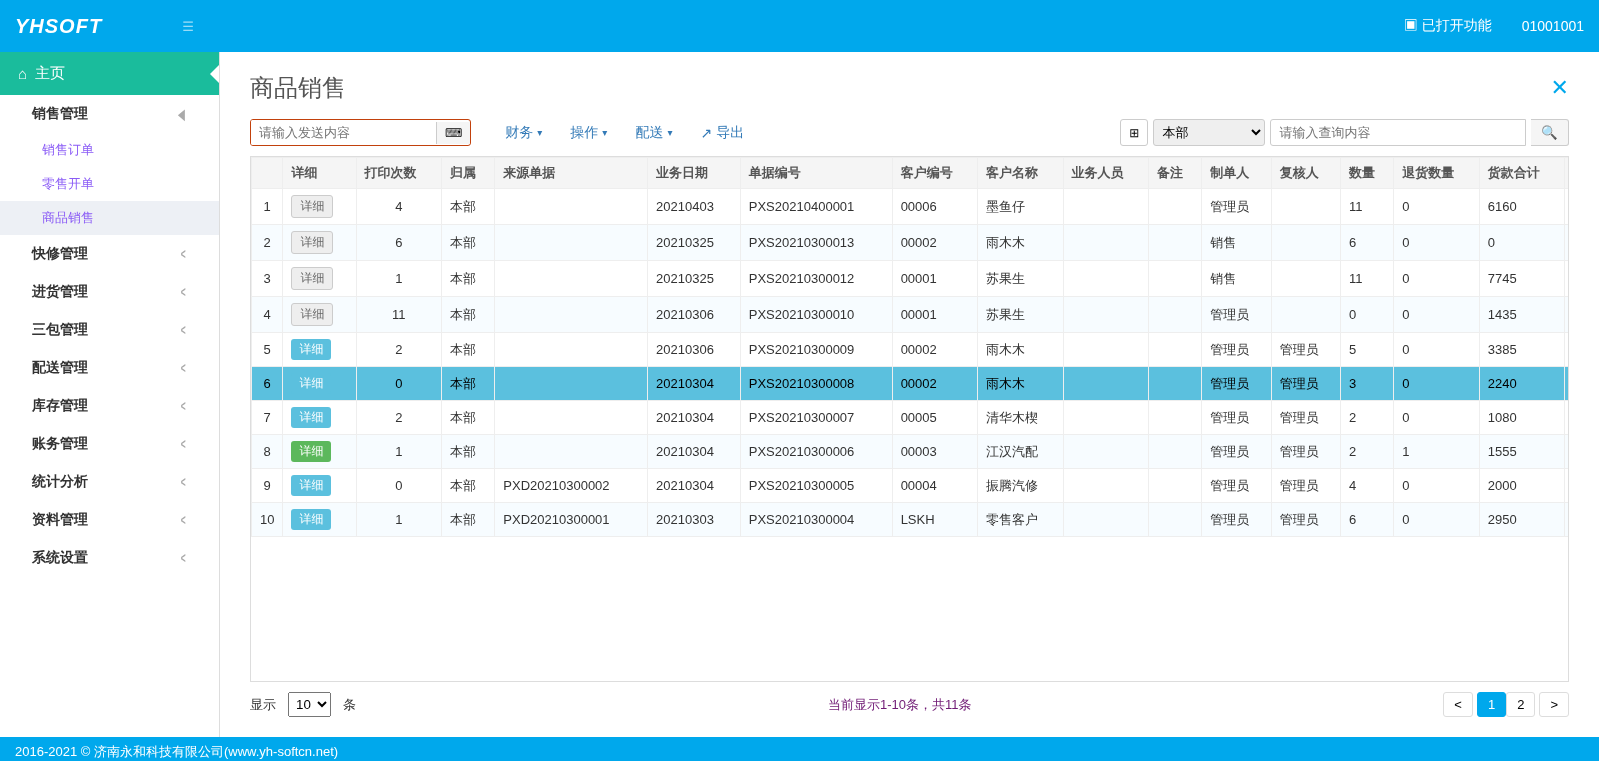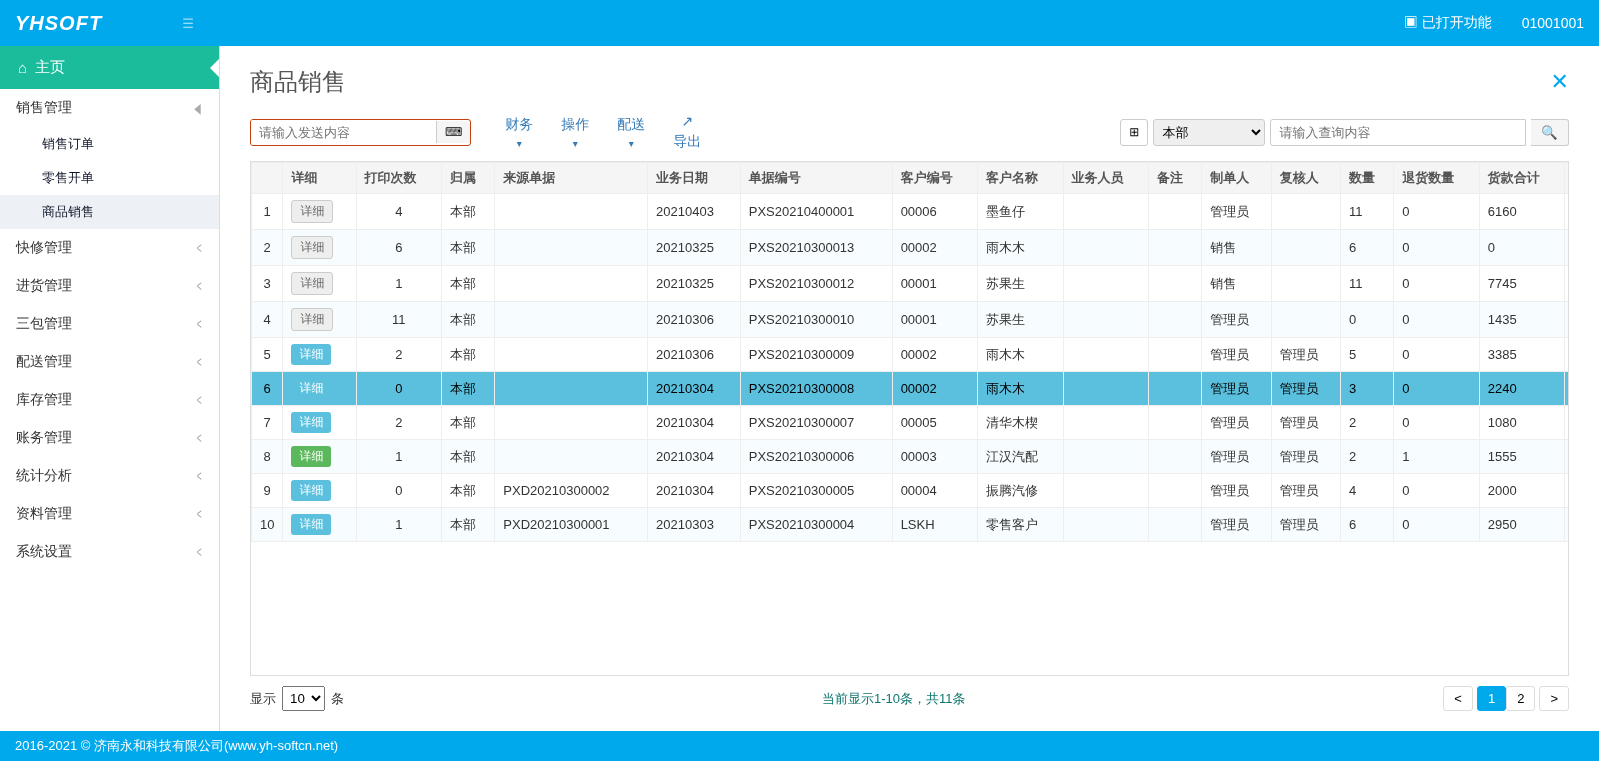--- a/index.html
+++ b/index.html
@@ -1,59 +1,59 @@
 <!DOCTYPE html>
 <html><head>
 <meta charset="utf-8">
 <style>
 * { box-sizing: border-box; margin: 0; padding: 0; }
 body { font-family: "Microsoft YaHei", Arial, sans-serif; font-size: 13px; color: #333; background: #fff; }
-.header { background: #00a8ec; height: 46px; display: flex; align-items: center; padding: 4px 15px; color: #fff; }
+.header { background: #00a8ec; height: 52px; display: flex; align-items: center; padding: 4px 15px; color: #fff; }
 .logo { font-family: Arial Black, sans-serif; font-style: italic; font-weight: bold; font-size: 20px; letter-spacing: 1px; margin-right: 80px; }
 .menu-toggle { color: rgba(255,255,255,0.6); cursor: pointer; }
 .header-right { margin-left: auto; display: flex; align-items: center; gap: 30px; font-size: 14px; }
 .header-right span { cursor: pointer; }
 .layout { display: flex; height: calc(100vh - 46px - 30px); }
 .sidebar { width: 220px; background: #fff; border-right: 1px solid #ddd; overflow-y: auto; }
 .nav-home { background: #1abc9c; color: #fff; padding: 12px 18px; font-size: 15px; position: relative; cursor: pointer; display: flex; align-items: center; gap: 8px; }
 .nav-home::after { content: ""; position: absolute; right: -1px; top: 50%; transform: translateY(-50%); border: 10px solid transparent; border-right-color: #fff; }
-.nav-group { padding: 10px 16px; font-size: 14px; color: #333; cursor: pointer; display: flex; align-items: center; justify-content: space-between; }
+.nav-group { padding: 10px 32px; font-size: 14px; color: #333; cursor: pointer; display: flex; align-items: center; justify-content: space-between; font-weight: bold; }
 .nav-arrow { color: #aaa; font-size: 14px; transform: scaleX(0.6); }
-.nav-sub { padding: 8px 18px 8px 42px; font-size: 13px; color: #0f172a; cursor: pointer; }
+.nav-sub { padding: 8px 18px 8px 42px; font-size: 13px; color: #8b5cf6; cursor: pointer; }
 .nav-sub.active { background: #edf0f5; }
 .main { flex: 1; padding: 20px 30px 10px 30px; display: flex; flex-direction: column; overflow: hidden; }
 .page-head { display: flex; align-items: center; justify-content: space-between; margin-bottom: 15px; }
 .page-title { font-size: 24px; font-weight: 400; color: #555; }
 .close-x { color: #00a8ec; font-size: 22px; cursor: pointer; }
 .toolbar { display: flex; align-items: center; gap: 0; margin-bottom: 10px; }
 .send-group { display: flex; align-items: center; border: 1px solid #c2410c; border-radius: 3px; overflow: hidden; margin-right: 20px; }
 .send-input { border: none; padding: 5px 8px; font-size: 13px; width: 185px; outline: none; }
 .send-btn { background: #f5f5f5; border: none; border-left: 1px solid #ccc; padding: 4px 8px; cursor: pointer; font-size: 12px; }
-.tb-link { color: #337ab7; cursor: pointer; font-size: 14px; padding: 0 14px; display: inline-flex; align-items: center; gap: 4px; flex-direction: column; }
+.tb-link { color: #337ab7; cursor: pointer; font-size: 14px; padding: 0 14px; display: inline-flex; align-items: center; gap: 4px; }
 .caret { font-size: 10px; }
 .toolbar-right { margin-left: auto; display: flex; gap: 5px; }
 .icon-btn { border: 1px solid #ccc; background: #fff; padding: 4px 8px; cursor: pointer; border-radius: 3px; font-size: 12px; }
 .select-dept { border: 1px solid #ccc; padding: 4px; font-size: 13px; width: 112px; border-radius: 3px; }
 .search-input { border: 1px solid #ccc; padding: 4px 8px; font-size: 13px; width: 256px; border-radius: 3px 0 0 3px; }
 .search-btn { border: 1px solid #ccc; border-left: none; background: #f5f5f5; padding: 4px 10px; cursor: pointer; border-radius: 0 3px 3px 0; }
 .table-wrap { flex: 1; overflow: auto; border: 1px solid #ddd; }
 table { border-collapse: collapse; width: 100%; min-width: 1400px; background: #fff; font-size: 13px; }
 th, td { border: 1px solid #eee; padding: 6px 8px; text-align: left; white-space: nowrap; }
 th { background: #f5f5f5; font-weight: bold; color: #555; position: sticky; top: 0; }
 tbody tr:nth-child(odd) { background: #fff; }
 tbody tr:nth-child(even) { background: #f7fcff; }
 tbody tr.selected td { background: #5bc0de !important; color: #000; }
 .btn-detail { background: #5bc0de; color: #fff; border: none; padding: 2px 8px; border-radius: 3px; cursor: pointer; font-size: 12px; }
 .btn-detail.gray { background: #eee; color: #666; border: 1px solid #ccc; }
 .btn-detail.green { background: #5cb85c; }
 .row-idx { text-align: center; width: 30px; }
 .table-footer { display: flex; align-items: center; justify-content: space-between; padding: 10px 0; font-size: 13px; }
-.tf-left { display: flex; align-items: center; gap: 6px; }
+.tf-left { display: flex; align-items: center; gap: 12px; }
 .tf-left select { padding: 3px; }
-.tf-center { color: #0f766e; }
+.tf-center { color: #701a75; }
 .pager { display: flex; gap: 4px; }
 .pager button { border: 1px solid #ddd; background: #fff; padding: 4px 10px; cursor: pointer; border-radius: 3px; font-size: 13px; }
 .pager button.active { background: #00a8ec; color: #fff; border-color: #00a8ec; }
 .footer { background: #00a8ec; color: #fff; padding: 6px 15px; font-size: 13px; height: 30px; display: flex; align-items: center; }
 .col-num { text-align: left; }
 </style>
 </head>
 <body>
 
 <div class="header">

